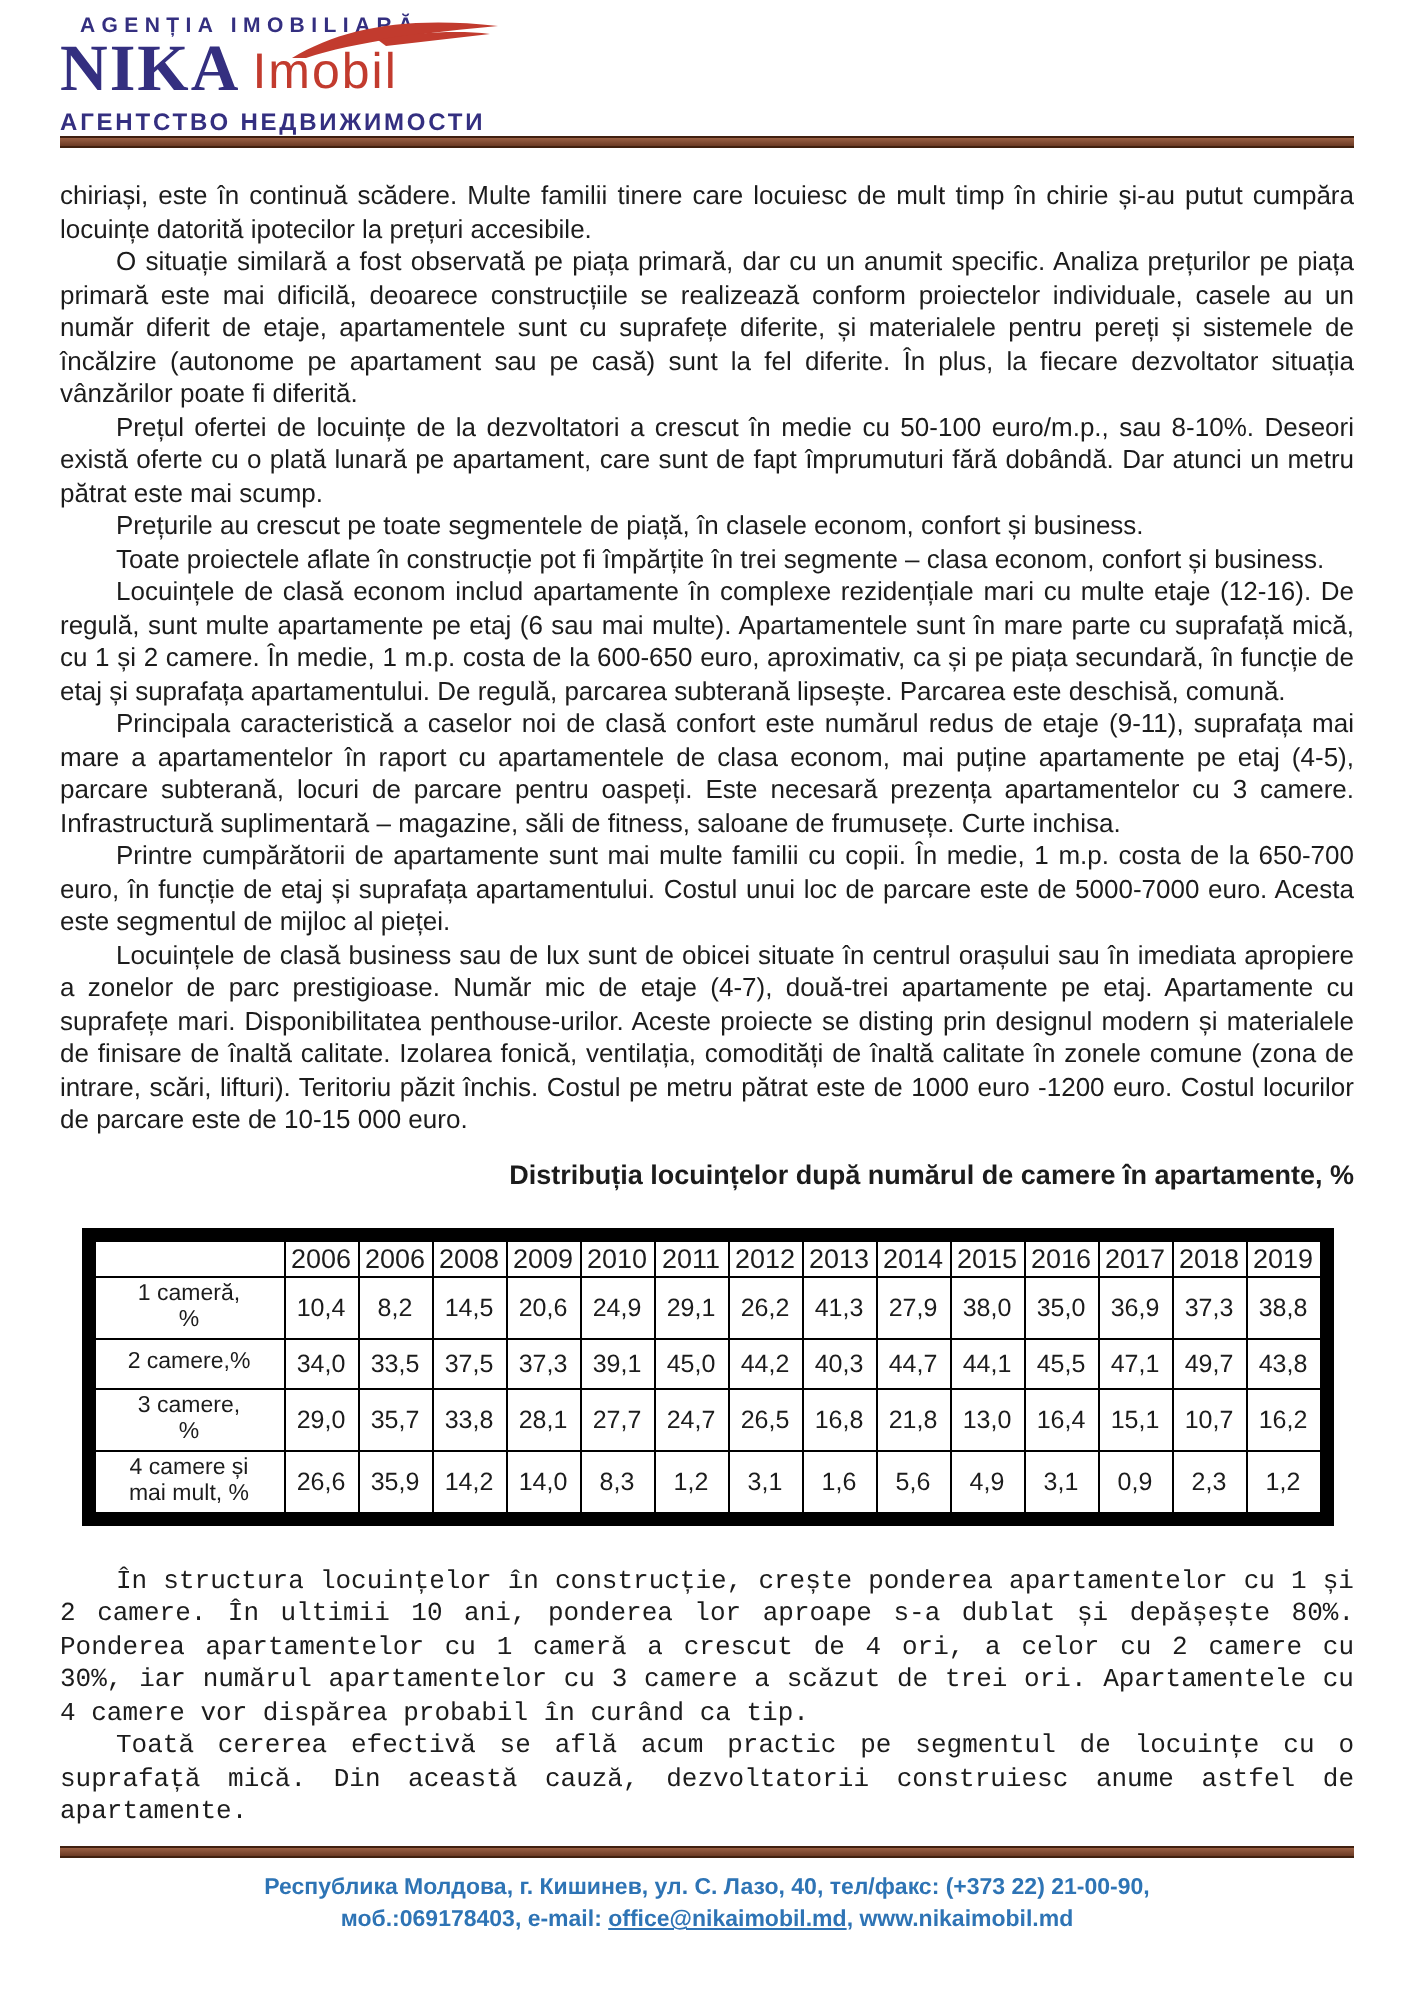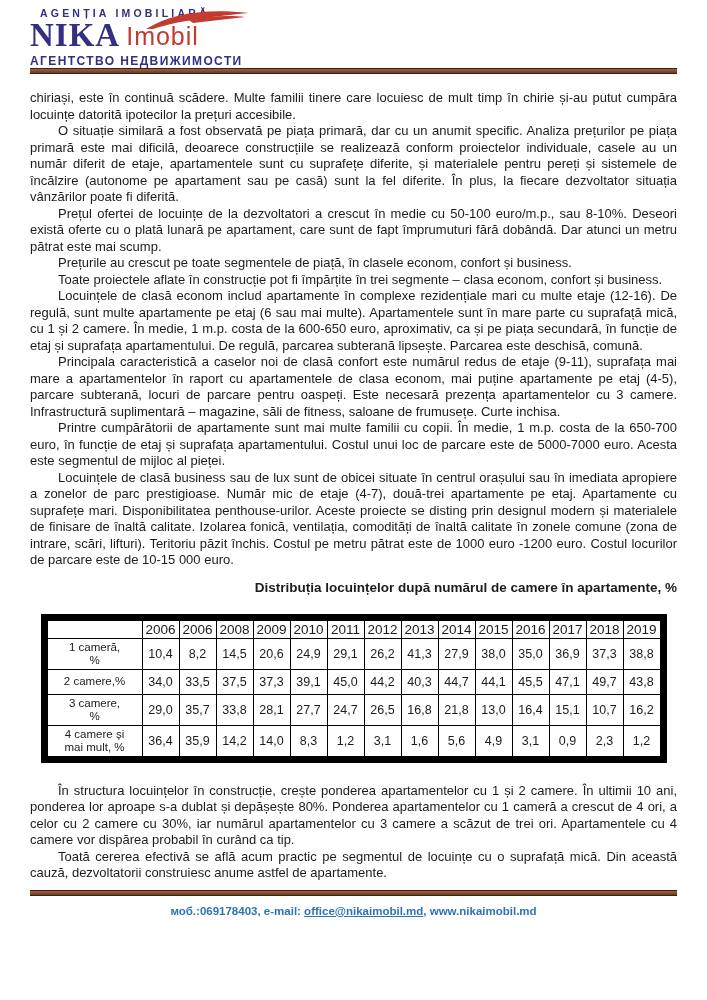--- a/index.html
+++ b/index.html
@@ -180,42 +180,43 @@
           <td class="val-cell">21,8</td>
           <td class="val-cell">13,0</td>
           <td class="val-cell">16,4</td>
           <td class="val-cell">15,1</td>
           <td class="val-cell">10,7</td>
           <td class="val-cell">16,2</td>
         </tr>
         <tr>
           <th class="row-label">4 camere și
 mai mult, %</th>
-          <td class="val-cell">36,4</td>
+          <td class="val-cell">26,6</td>
           <td class="val-cell">35,9</td>
           <td class="val-cell">14,2</td>
           <td class="val-cell">14,0</td>
           <td class="val-cell">8,3</td>
           <td class="val-cell">1,2</td>
           <td class="val-cell">3,1</td>
           <td class="val-cell">1,6</td>
           <td class="val-cell">5,6</td>
           <td class="val-cell">4,9</td>
           <td class="val-cell">3,1</td>
           <td class="val-cell">0,9</td>
           <td class="val-cell">2,3</td>
           <td class="val-cell">1,2</td>
         </tr>
       </tbody>
   </table>
 
-  <div class="body-block" style="margin-top:20px;">
+  <div class="body-block" style="margin-top:20px;font-family:Liberation Mono, monospace;">
     <p class="doc">În structura locuințelor în construcție, crește ponderea apartamentelor cu 1 și 2 camere. În ultimii 10 ani, ponderea lor aproape s-a dublat și depășește 80%. Ponderea apartamentelor cu 1 cameră a crescut de 4 ori, a celor cu 2 camere cu 30%, iar numărul apartamentelor cu 3 camere a scăzut de trei ori. Apartamentele cu 4 camere vor dispărea probabil în curând ca tip.</p>
     <p class="doc">Toată cererea efectivă se află acum practic pe segmentul de locuințe cu o suprafață mică. Din această cauză, dezvoltatorii construiesc anume astfel de apartamente.</p>
   </div>
 
   <div class="hrule bottom"></div>
 
   <div class="footer-text">
+    <div>Республика Молдова, г. Кишинев, ул. С. Лазо, 40, тел/факс: (+373 22) 21-00-90,</div>
     <div><span>моб.:069178403, e-mail: </span><span class="email-link">office@nikaimobil.md</span><span>, www.nikaimobil.md</span></div>
   </div>
 
 </div>
 
 </body></html>

